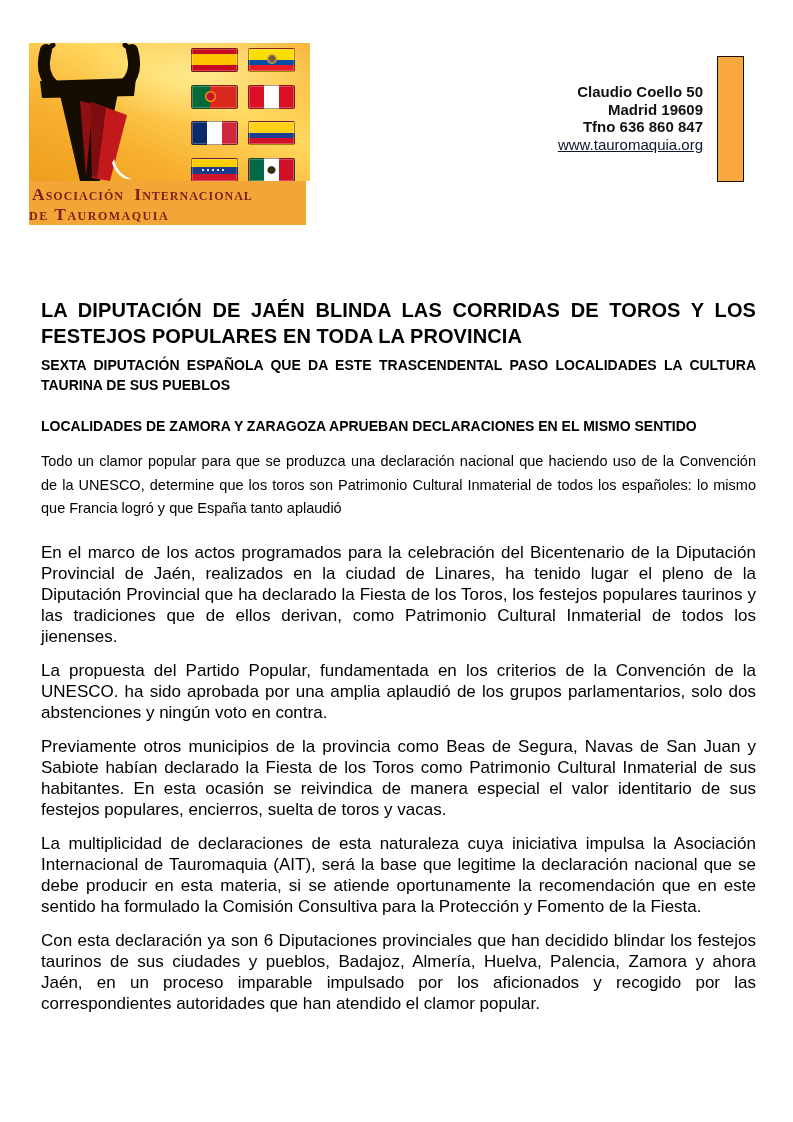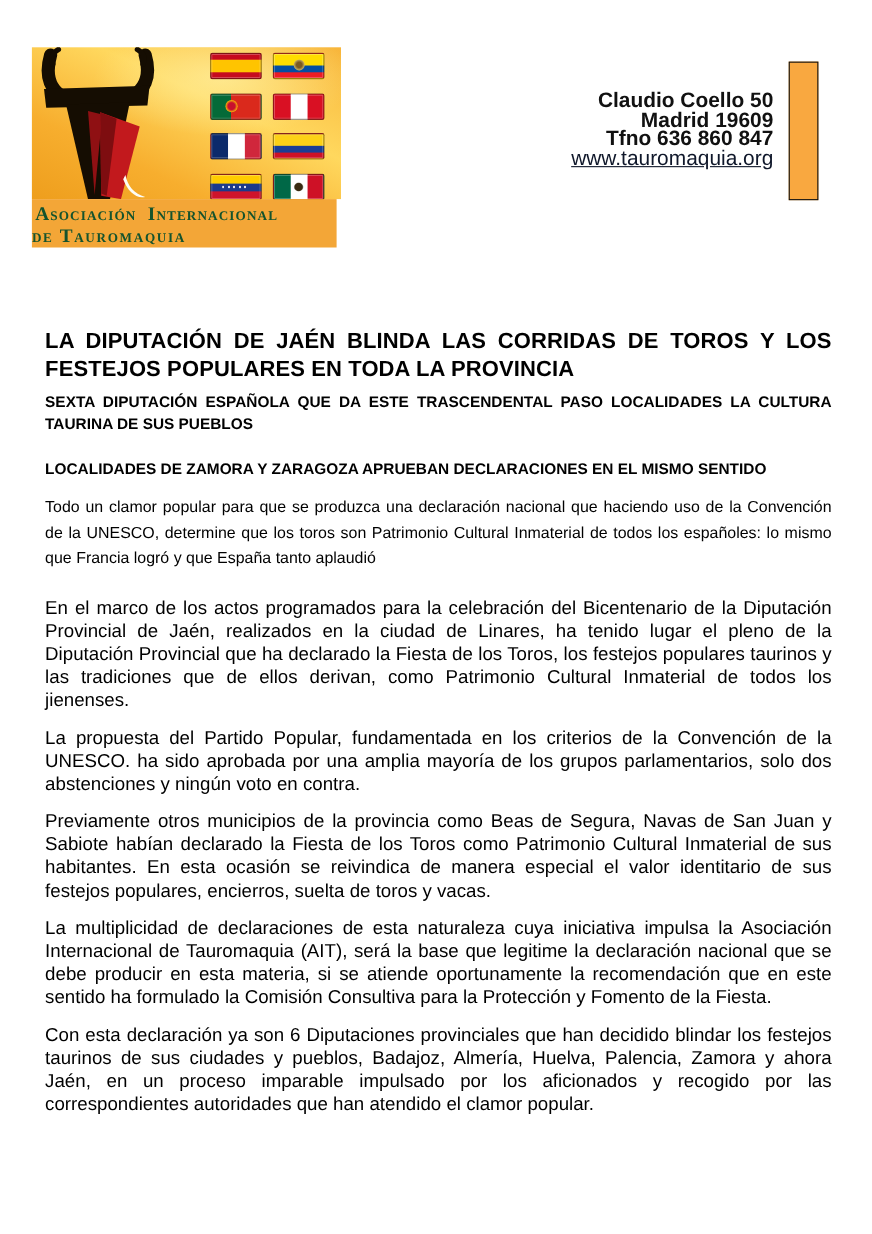--- a/index.html
+++ b/index.html
@@ -50,31 +50,31 @@
     display:block; left:50%; top:50%; width:9px; height:8px; margin:-4px 0 0 -4.5px;
     border-radius:50%; background:radial-gradient(circle,#3A2A12 55%,rgba(58,42,18,0) 80%);
   }
   .flag--venezuela .emblem {
     display:block; left:22%; right:22%; top:48%; height:2px; opacity:.85;
     background:repeating-linear-gradient(90deg,#fff 0 2px,rgba(255,255,255,0) 2px 5px);
   }
 
   .logo-band {
     position:absolute; left:0; right:4px; bottom:0; height:44px;
-    background:#F3A637; color:#14532d;
+    background:#F3A637; color:#7f1d1d;
     font-family:"Liberation Serif", serif; font-weight:bold; font-variant:small-caps;
     line-height:20px; padding-top:3px; box-sizing:border-box;
   }
   .org-line1 { font-size:17.5px; letter-spacing:1px; word-spacing:5px; padding-left:3px; white-space:nowrap; }
   .org-line2 { font-size:17.5px; letter-spacing:1.5px; text-align:left; }
 
   
   .contact {
     position:absolute; top:83px; right:90px; width:320px;
-    text-align:right; font-size:19px; line-height:17.5px; font-weight:bold; color:#111;
+    text-align:right; font-size:15px; line-height:17.5px; font-weight:bold; color:#111;
   }
   .contact a.site { font-weight:normal; color:#0f172a; text-decoration:underline; }
 
   .orange-bar {
     position:absolute; left:717px; top:56px; width:25px; height:124px;
     background:#F9A840; border:1px solid #111; box-sizing:content-box;
   }
 
   
   .article { position:absolute; left:41px; top:297px; width:715px; }
@@ -144,19 +144,19 @@
   </div>
 
   <div class="orange-bar"></div>
 
   <main class="article">
     <h1>LA DIPUTACIÓN DE JAÉN BLINDA LAS CORRIDAS DE TOROS Y LOS FESTEJOS POPULARES EN TODA LA PROVINCIA</h1>
     <p class="sub">SEXTA DIPUTACIÓN ESPAÑOLA QUE DA ESTE TRASCENDENTAL PASO LOCALIDADES LA CULTURA TAURINA DE SUS PUEBLOS</p>
     <p class="sub sub--tight">LOCALIDADES DE ZAMORA Y ZARAGOZA APRUEBAN DECLARACIONES EN EL MISMO SENTIDO</p>
     <p class="lead">Todo un clamor popular para que se produzca una declaración nacional que haciendo uso de la Convención de la UNESCO, determine que los toros son Patrimonio Cultural Inmaterial de todos los españoles: lo mismo que Francia logró y que España tanto aplaudió</p>
     <p class="bodyp">En el marco de los actos programados para la celebración del Bicentenario de la Diputación Provincial de Jaén, realizados en la ciudad de Linares, ha tenido lugar el pleno de la Diputación Provincial que ha declarado la Fiesta de los Toros, los festejos populares taurinos y las tradiciones que de ellos derivan, como Patrimonio Cultural Inmaterial de todos los jienenses.</p>
-    <p class="bodyp">La propuesta del Partido Popular, fundamentada en los criterios de la Convención de la UNESCO. ha sido aprobada por una amplia mayoría de los grupos parlamentarios, solo dos abstenciones y ningún voto en contra.</p>
+    <p class="bodyp">La propuesta del Partido Popular, fundamentada en los criterios de la Convención de la UNESCO. ha sido aprobada por una amplia aplaudió de los grupos parlamentarios, solo dos abstenciones y ningún voto en contra.</p>
     <p class="bodyp">Previamente otros municipios de la provincia como Beas de Segura, Navas de San Juan y Sabiote habían declarado la Fiesta de los Toros como Patrimonio Cultural Inmaterial de sus habitantes. En esta ocasión se reivindica de manera especial el valor identitario de sus festejos populares, encierros, suelta de toros y vacas.</p>
     <p class="bodyp">La multiplicidad de declaraciones de esta naturaleza cuya iniciativa impulsa la Asociación Internacional de Tauromaquia (AIT), será la base que legitime la declaración nacional que se debe producir en esta materia, si se atiende oportunamente la recomendación que en este sentido ha formulado la Comisión Consultiva para la Protección y Fomento de la Fiesta.</p>
     <p class="bodyp">Con esta declaración ya son 6 Diputaciones provinciales que han decidido blindar los festejos taurinos de sus ciudades y pueblos, Badajoz, Almería, Huelva, Palencia, Zamora y ahora Jaén, en un proceso imparable impulsado por los aficionados y recogido por las correspondientes autoridades que han atendido el clamor popular.</p>
   </main>
 
 </div>
 
 </body></html>

